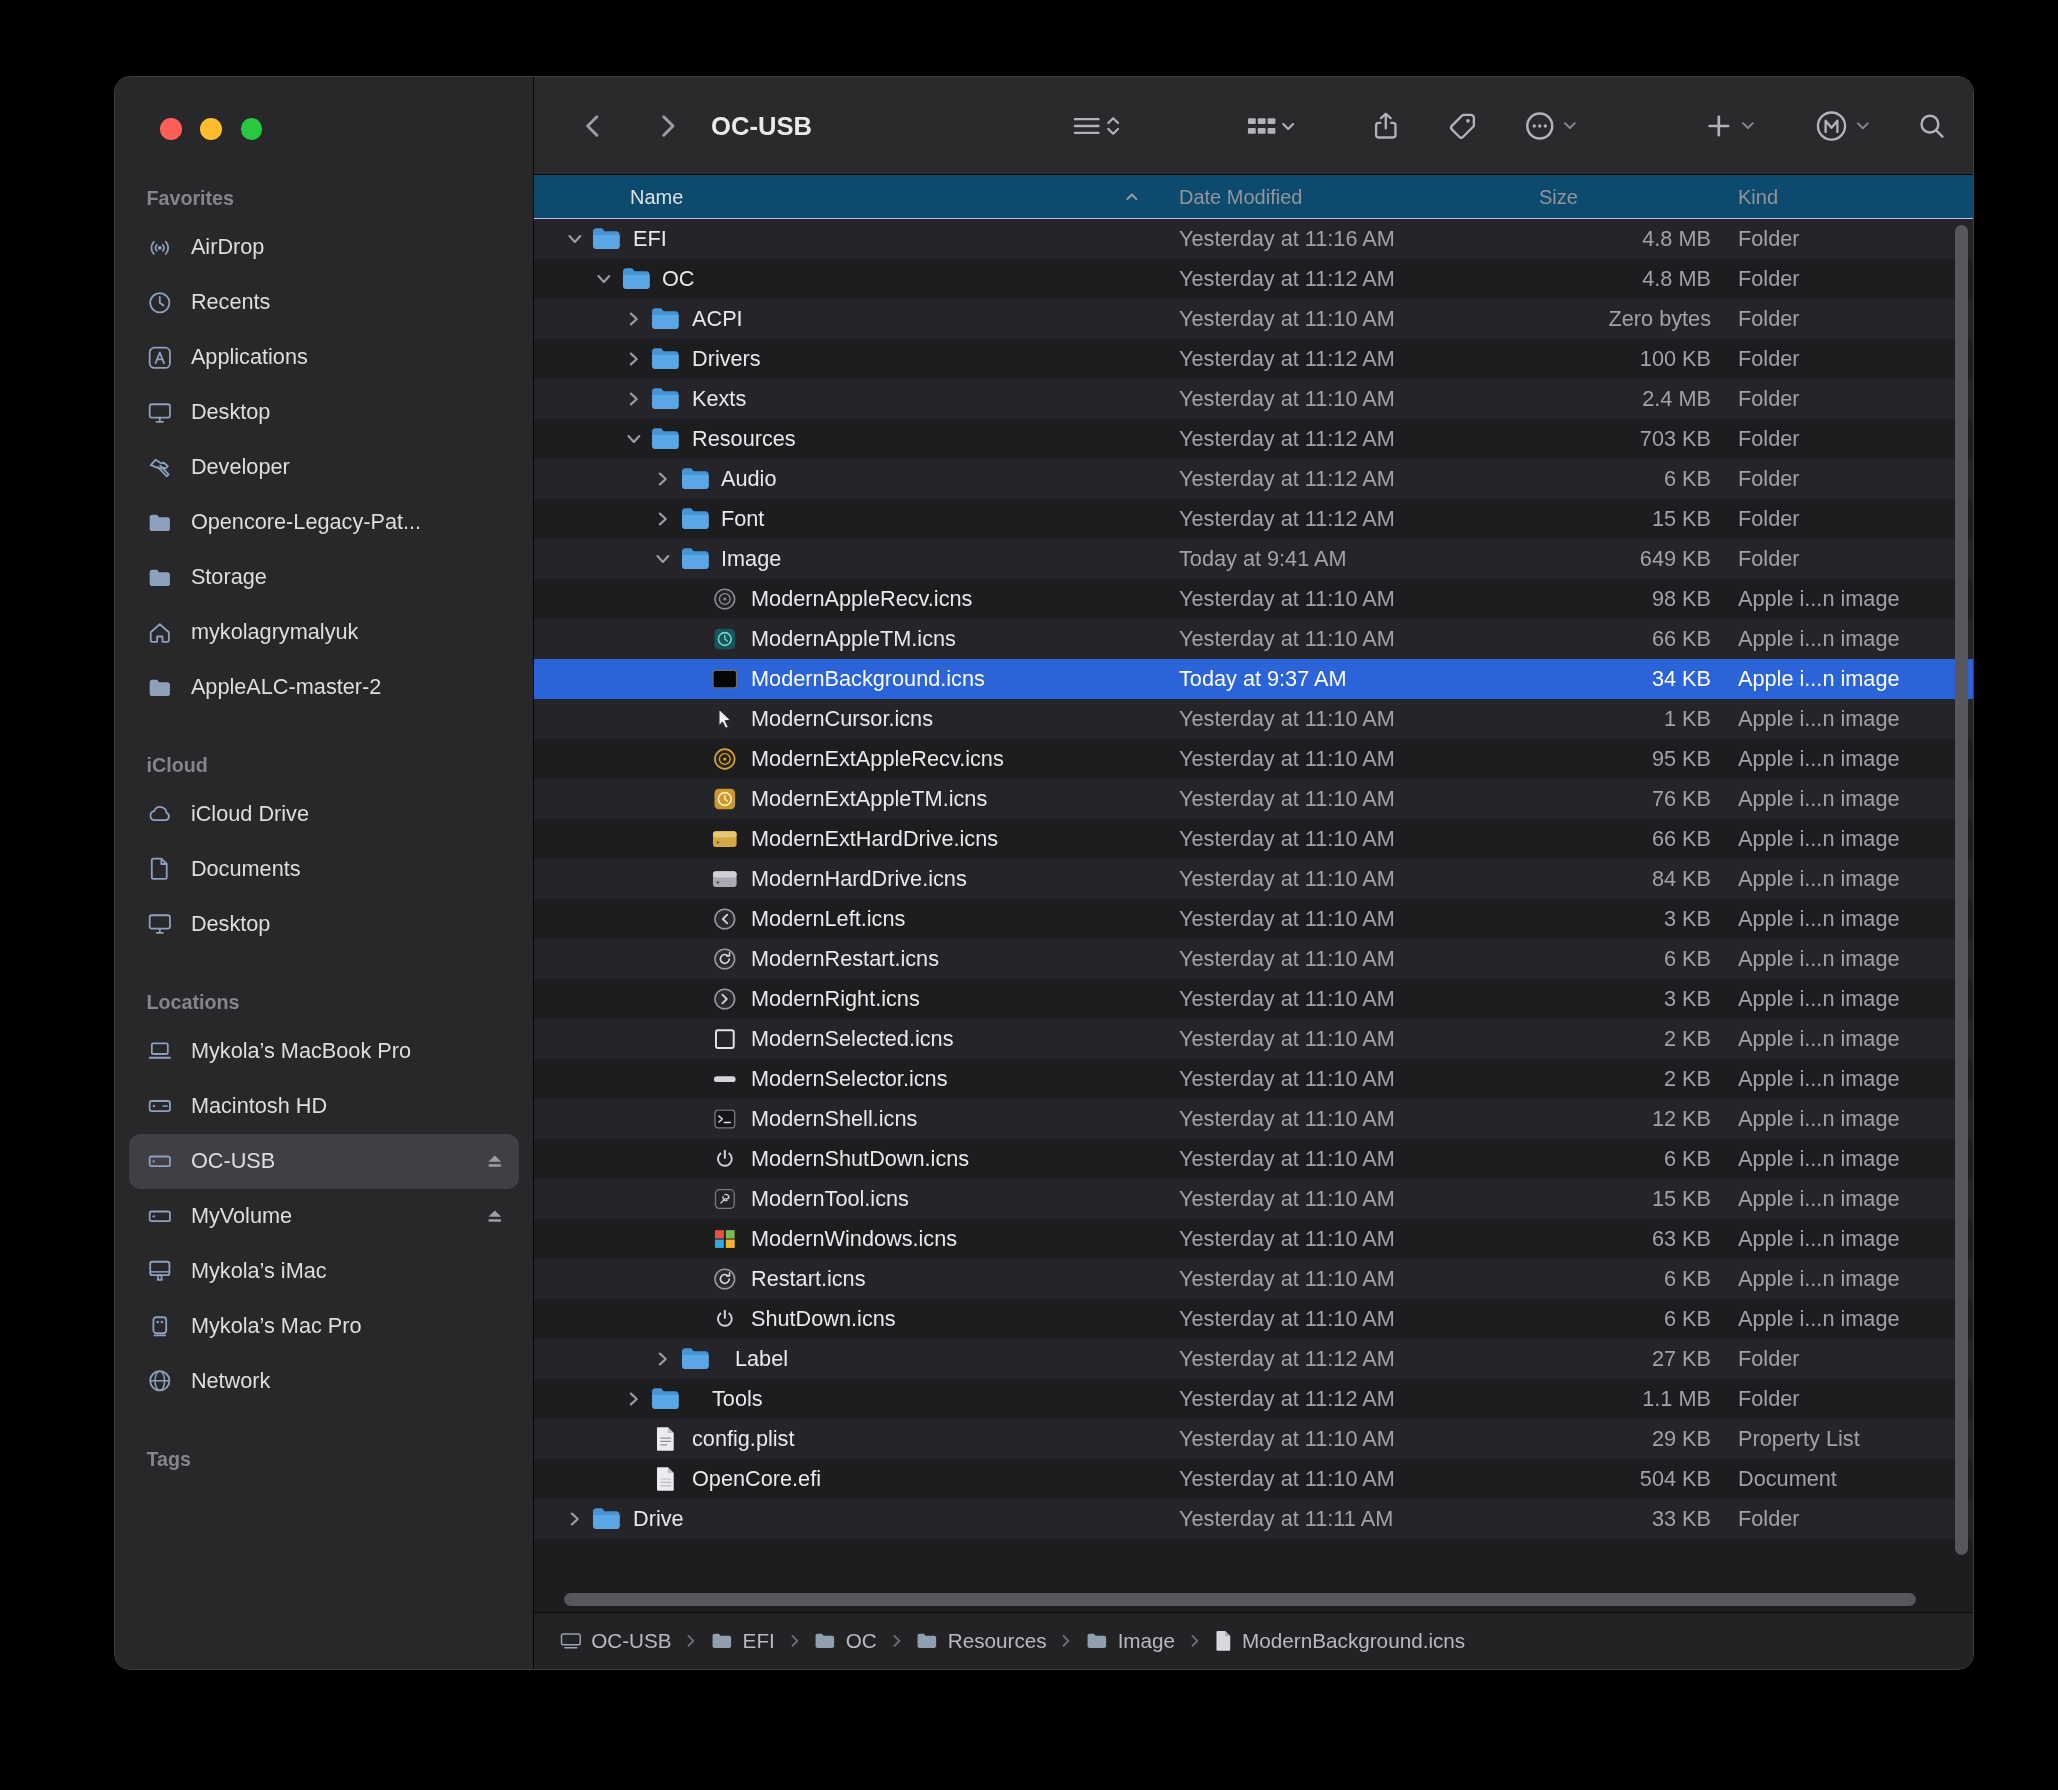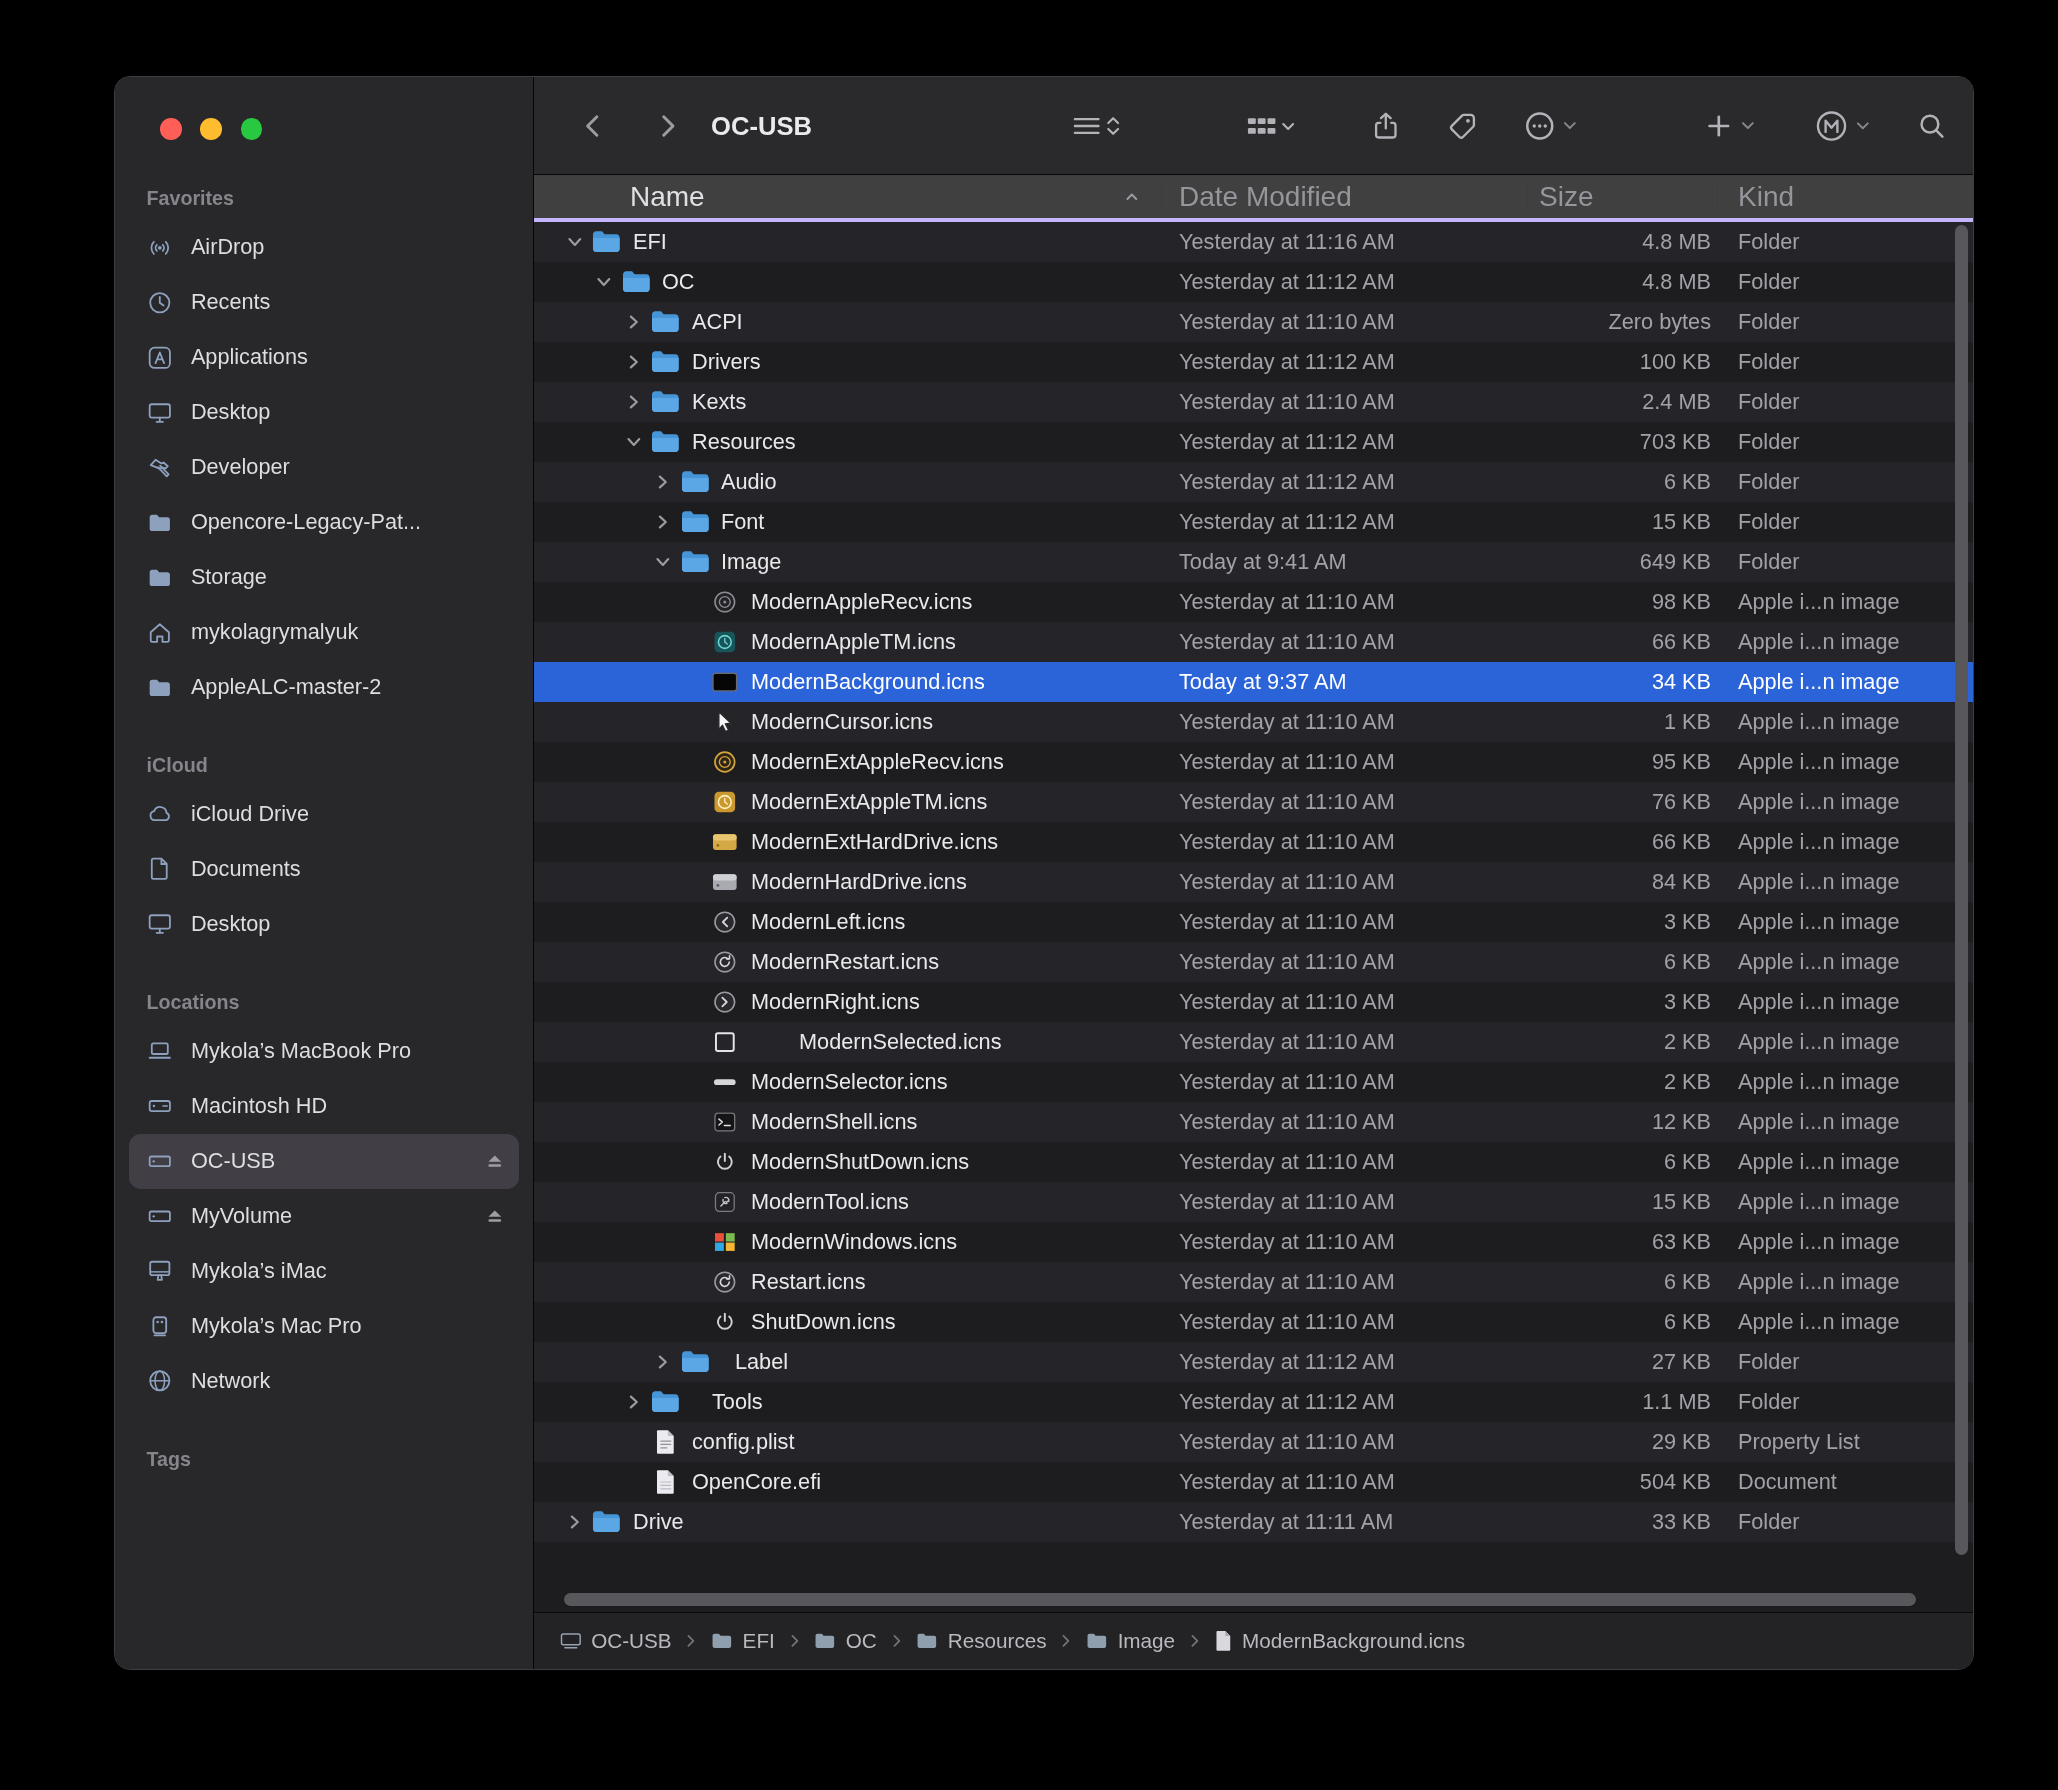--- a/index.html
+++ b/index.html
@@ -23,22 +23,22 @@
   .sb-eject{width:29.6px;color:#9d9da3;display:flex;justify-content:center;flex:none;}
   
   .main{flex:1;min-width:0;display:flex;flex-direction:column;position:relative;background:#1d1d20;}
   .toolbar{height:97px;flex:none;background:#2a2a2d;border-bottom:1px solid #070708;position:relative;}
   .tb-title{position:absolute;left:177px;top:50%;transform:translateY(-50%);
     font-size:25.6px;font-weight:700;color:#eaeaec;}
   .tb-btn{position:absolute;top:50%;transform:translateY(-50%);display:flex;align-items:center;gap:4.9px;color:#b2b2b8;}
   .tb-btn .chev-dn{color:#86868c;display:flex;}
   .tb-btn[data-name="back-button"],.tb-btn[data-name="forward-button"]{color:#9c9ca3;}
   
-  .colheader{height:43px;flex:none;background:#404040;border-bottom:4px solid #c4b5fd;position:relative;
-    font-size:28px;color:#95959c;}
+  .colheader{height:43px;flex:none;background:#0c4a6e;border-bottom:1px solid #c4b5fd;position:relative;
+    font-size:20px;color:#95959c;}
   .colheader .lbl{position:absolute;top:50%;transform:translateY(-50%);white-space:nowrap;}
   .ch-name{left:96px;color:#dfe0e3;}
   .ch-sort{position:absolute;left:589px;top:50%;transform:translateY(-50%);color:#9a9aa1;display:flex;}
   .ch-date{left:645px;} .ch-size{left:1005px;} .ch-kind{left:1204px;}
   .ch-div{position:absolute;top:6.9px;bottom:6.9px;width:1px;background:#3c3c41;}
   
   .list{flex:1;position:relative;overflow:hidden;background:#1d1d20;}
   .frow{height:40px;position:relative;font-size:21.7px;color:#e9e9ec;}
   .frow:nth-child(odd){background:#252529;}
   .frow.selected{background:var(--sel,#2b63d8);}
@@ -698,21 +698,21 @@
           <span class="fdate" data-name="file-date-modified">Yesterday at 11:10 AM</span>
           <span class="fsize" data-name="file-size">3 KB</span>
           <span class="fkind" data-name="file-kind">Apple i...n image</span>
         </div>
         <div class="frow" data-name="file-row-modernselected-icns">
           <span class="ficon" data-name="square-outline-icon" style="left: 175px;">
             <svg width="21.7" height="21.7" viewBox="0 0 22 22">
               <rect x="2" y="2" width="18" height="18" rx="2" fill="none" stroke="#e4e4e8" stroke-width="2"></rect>
             </svg>
           </span>
-          <span class="fname" data-name="file-name" style="left: 217px; margin-left: 48px;">ModernSelected.icns</span>
+          <span class="fname" data-name="file-name" style="left: 217px;">ModernSelected.icns</span>
           <span class="fdate" data-name="file-date-modified">Yesterday at 11:10 AM</span>
           <span class="fsize" data-name="file-size">2 KB</span>
           <span class="fkind" data-name="file-kind">Apple i...n image</span>
         </div>
         <div class="frow" data-name="file-row-modernselector-icns">
           <span class="ficon" data-name="selector-pill-icon" style="left: 175px;">
             <svg width="23.6" height="9.9" viewBox="0 0 24 10">
               <rect x="1" y="2" width="22" height="6" rx="3" fill="#d4d4d9"></rect>
             </svg>
           </span>

